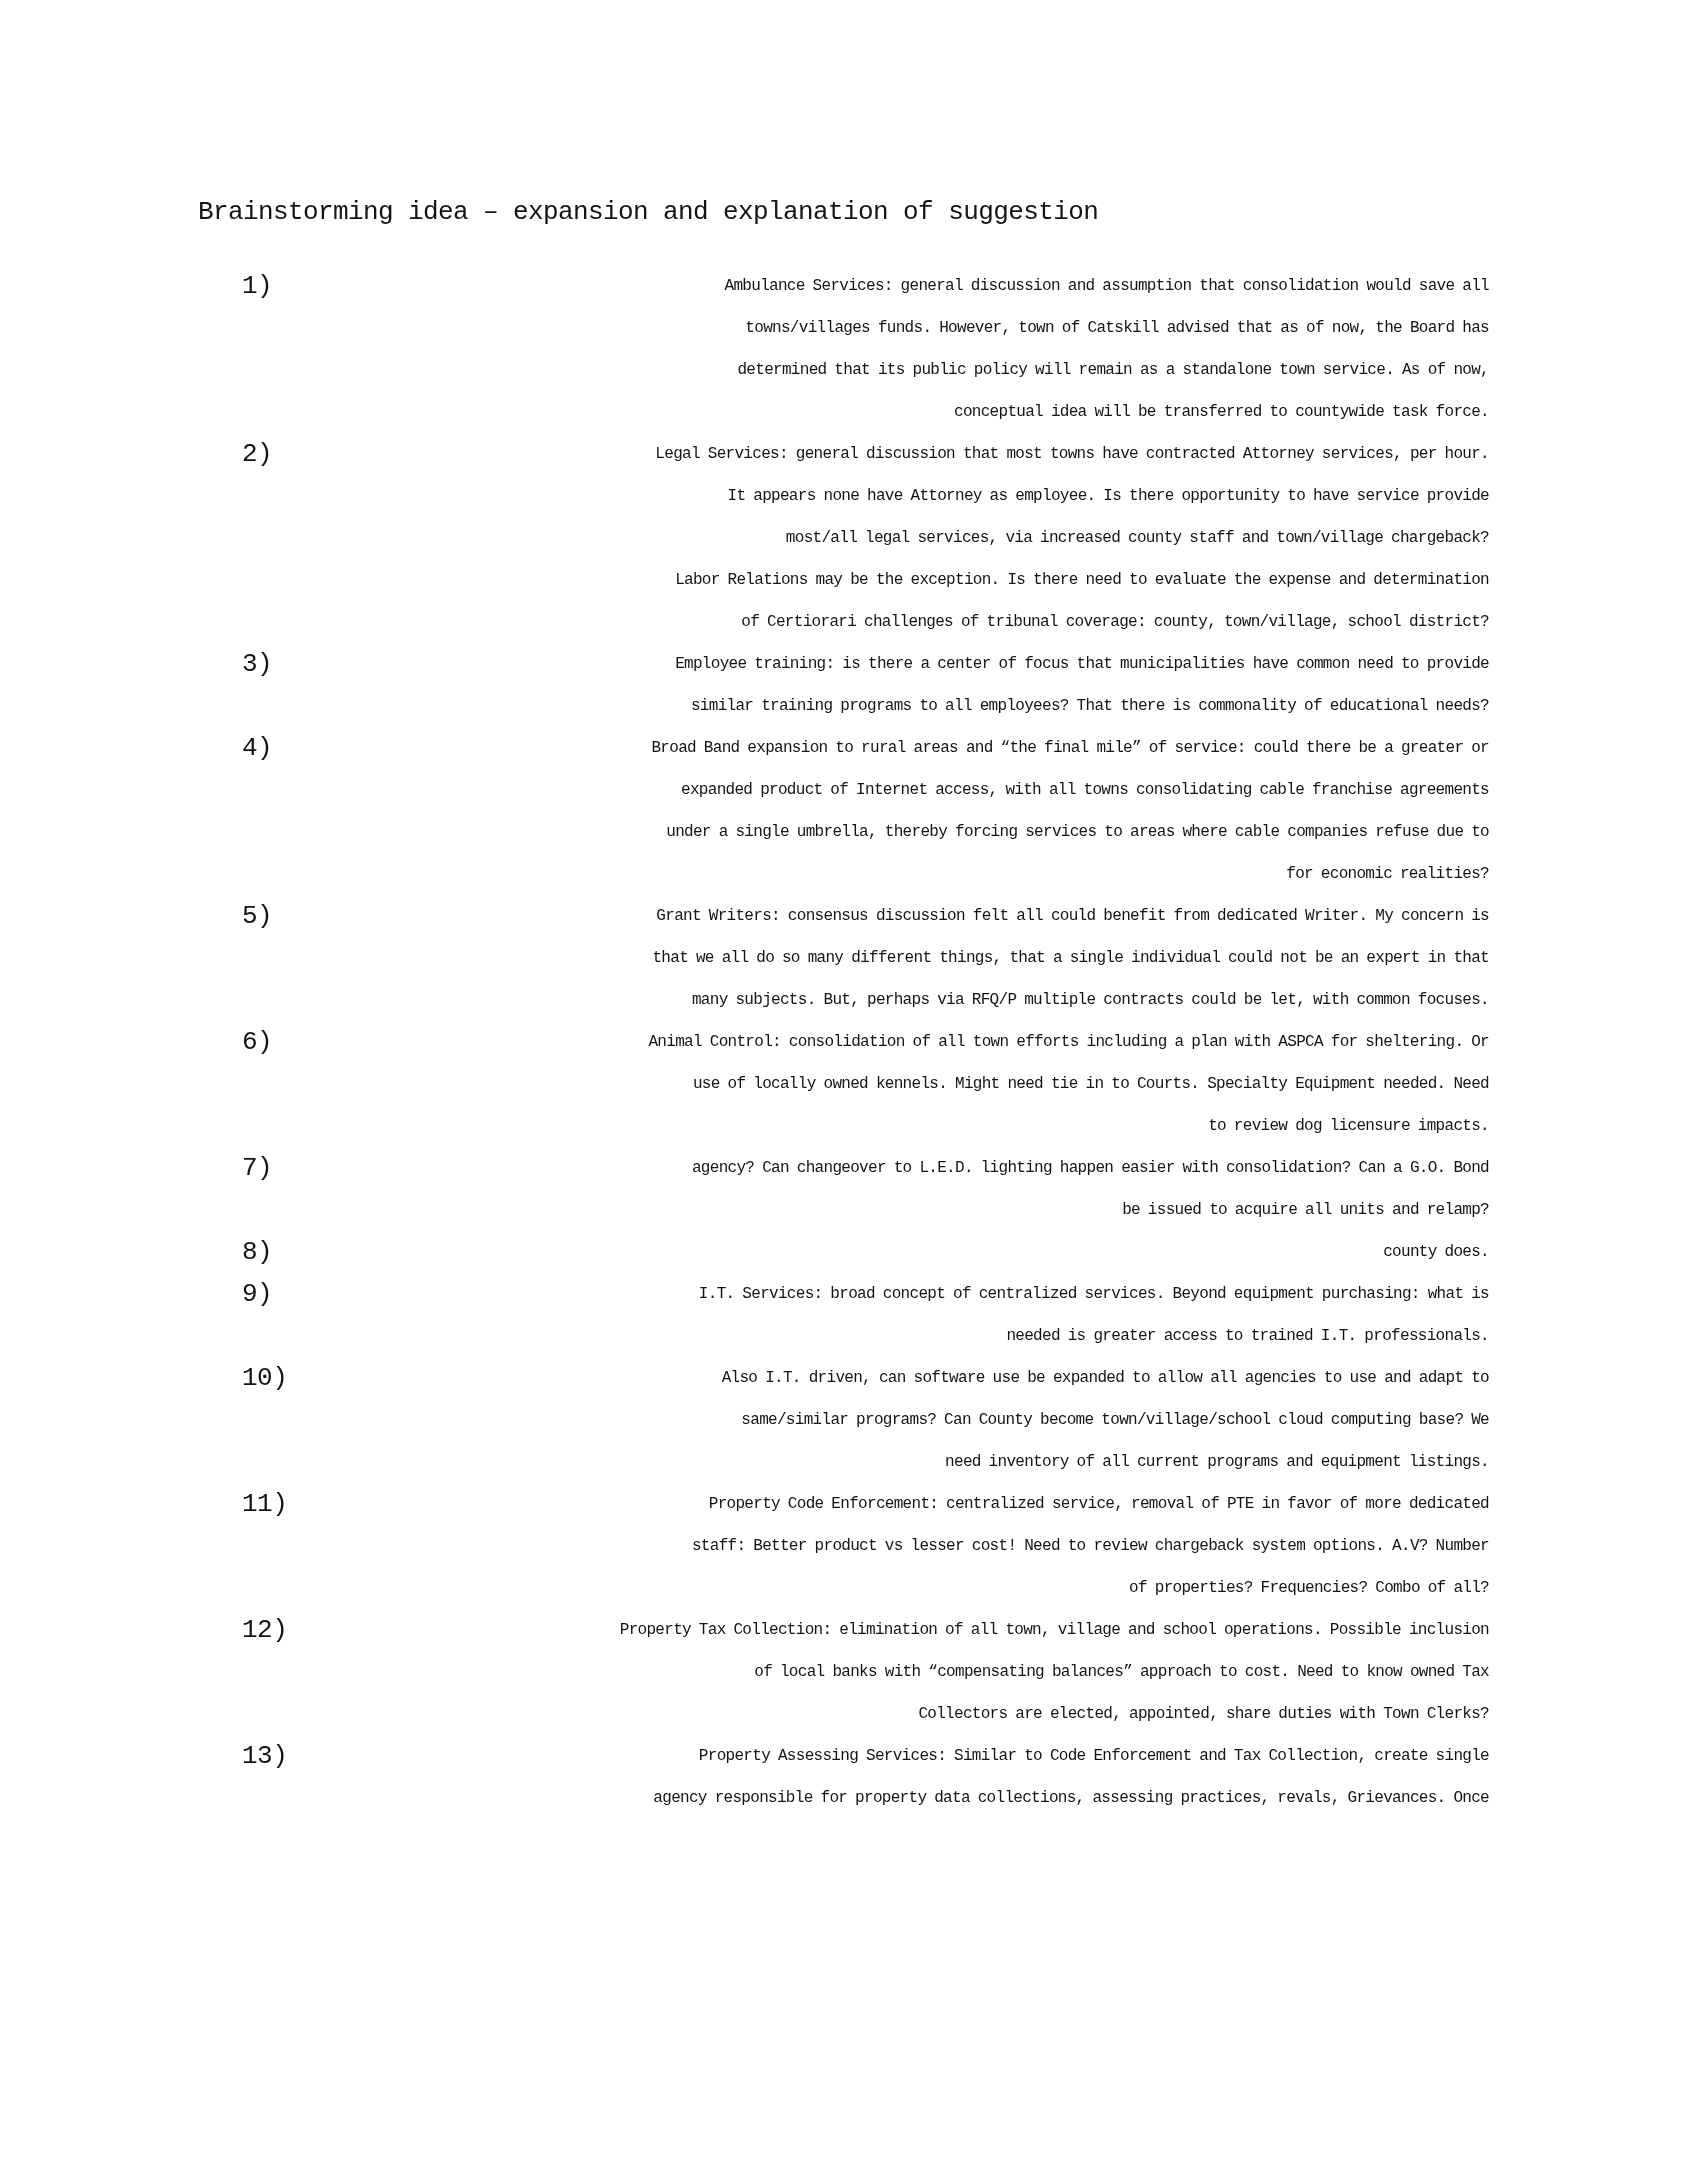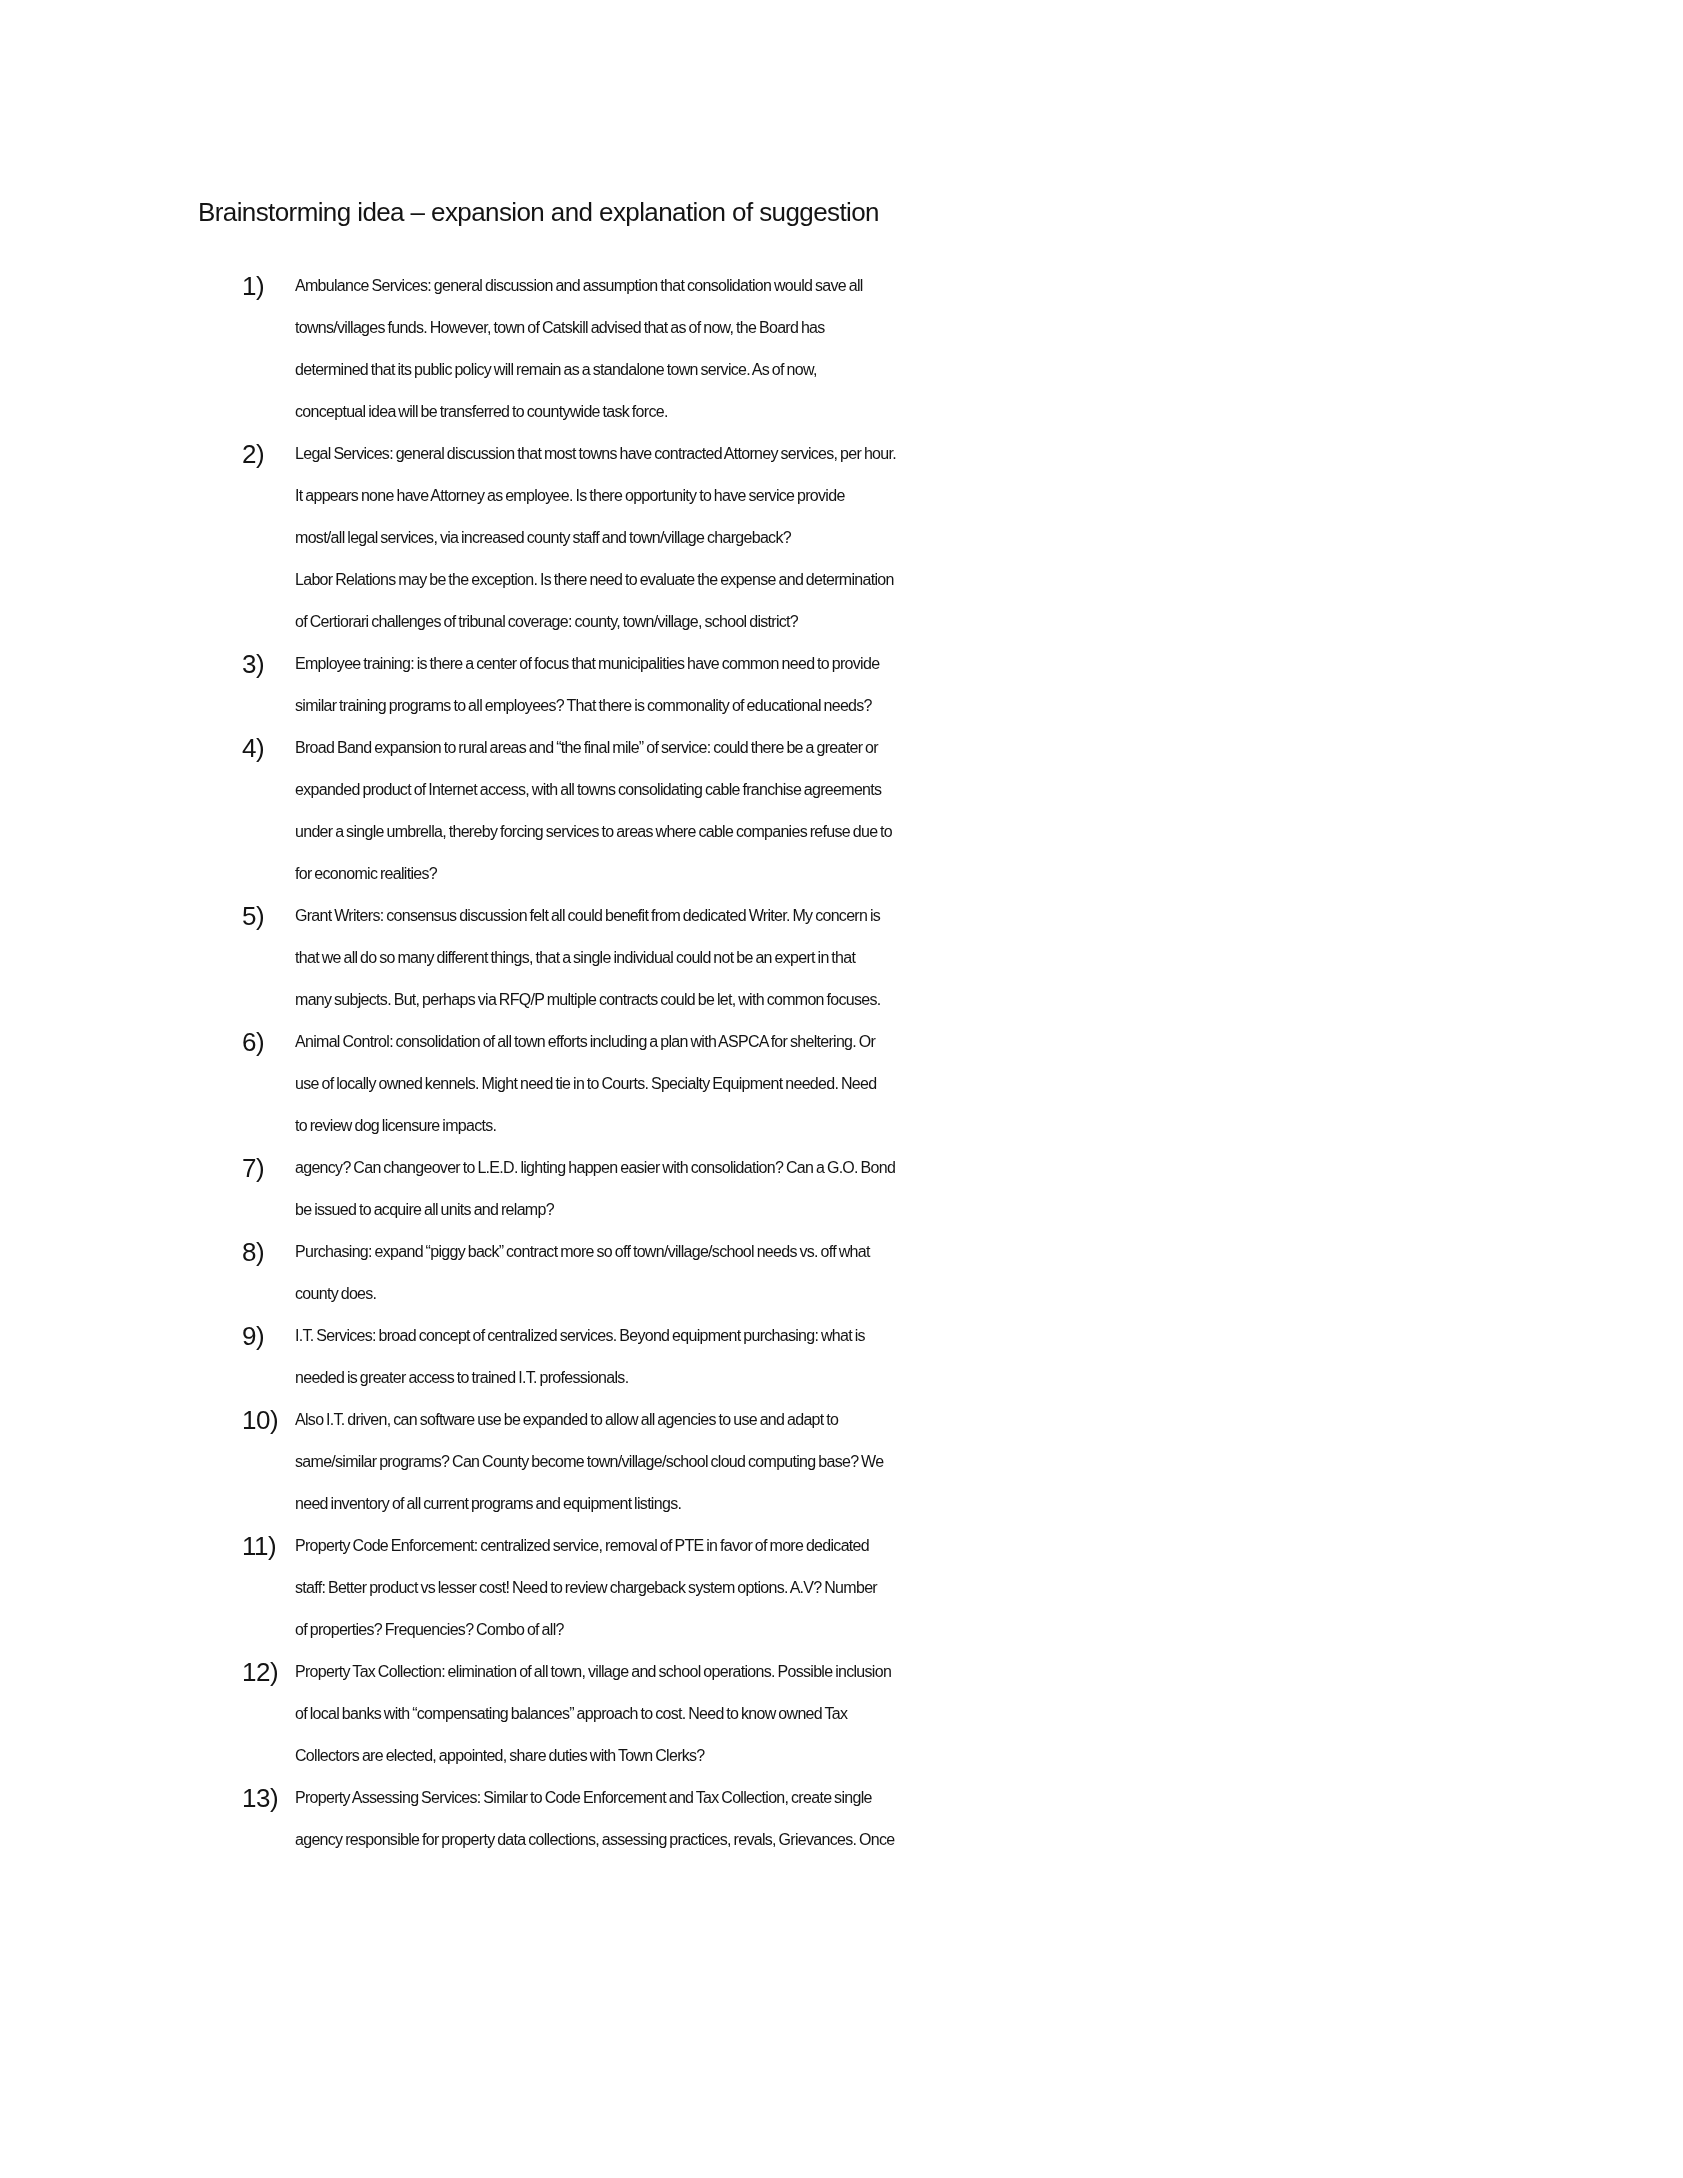--- a/index.html
+++ b/index.html
@@ -1,20 +1,21 @@
 <!DOCTYPE html>
 <html><head>
 <meta charset="utf-8">
 <style>
   html, body { margin: 0; padding: 0; background: #ffffff; }
   body { width: 1683px; height: 2178px; position: relative; overflow: hidden; }
   .page {
     position: absolute; left: 0; top: 0; width: 1683px; height: 2178px;
     background: #ffffff; color: #141414;
-    font-family: Liberation Sans, sans-serif;
+    font-family: Liberation Mono, monospace;
+    text-align: right;
   }
   .heading {
     position: absolute; left: 198px; top: 197px;
     font-size: 26px; letter-spacing: -0.6px; white-space: nowrap;
   }
   .list {
     position: absolute; left: 242px; top: 265px; width: 1247px;
     margin: 0; padding: 0; list-style: none;
   }
   .item { position: relative; padding-left: 53px; }
@@ -72,21 +73,20 @@
         <span class="line">use of locally owned kennels.  Might need tie in to Courts.  Specialty Equipment needed.  Need</span>
         <span class="line">to review dog licensure impacts.</span>
       </li>
       <li class="item">
         <span class="num">7)</span>
         <span class="line">agency? Can changeover to L.E.D. lighting happen easier with consolidation?  Can a G.O. Bond</span>
         <span class="line">be issued to acquire all units and relamp?</span>
       </li>
       <li class="item">
         <span class="num">8)</span>
-        <span class="line">Purchasing: expand “piggy back” contract more so off town/village/school needs vs. off what</span>
         <span class="line">county does.</span>
       </li>
       <li class="item">
         <span class="num">9)</span>
         <span class="line">I.T. Services: broad concept of centralized services.  Beyond equipment purchasing: what is</span>
         <span class="line">needed is greater access to trained I.T. professionals.</span>
       </li>
       <li class="item">
         <span class="num">10)</span>
         <span class="line">Also I.T. driven, can software use be expanded to allow all agencies to use and adapt to</span>

